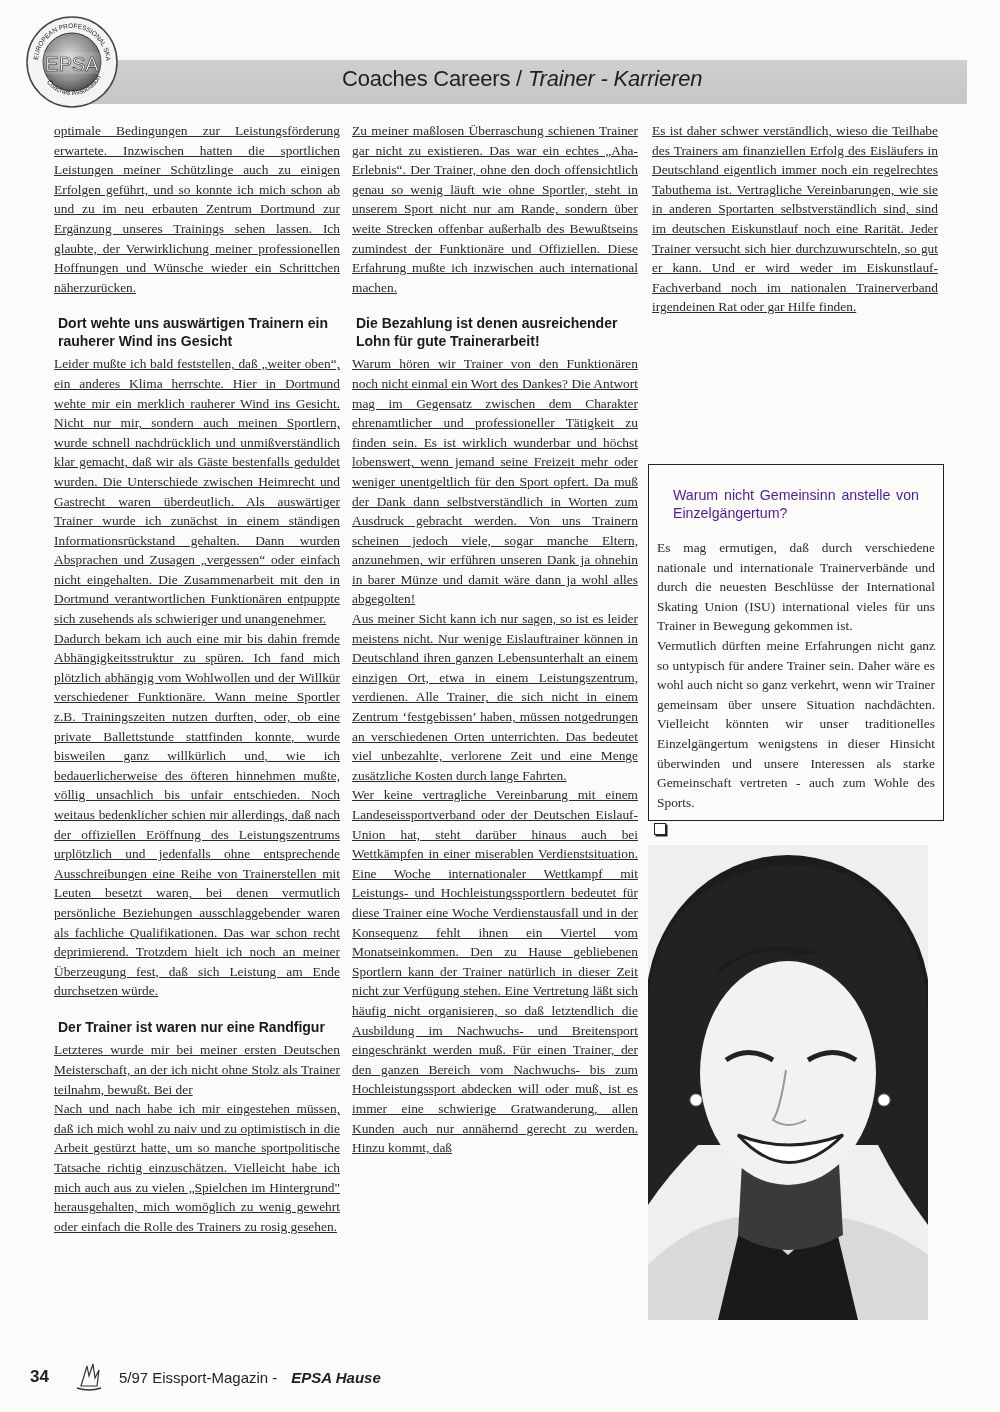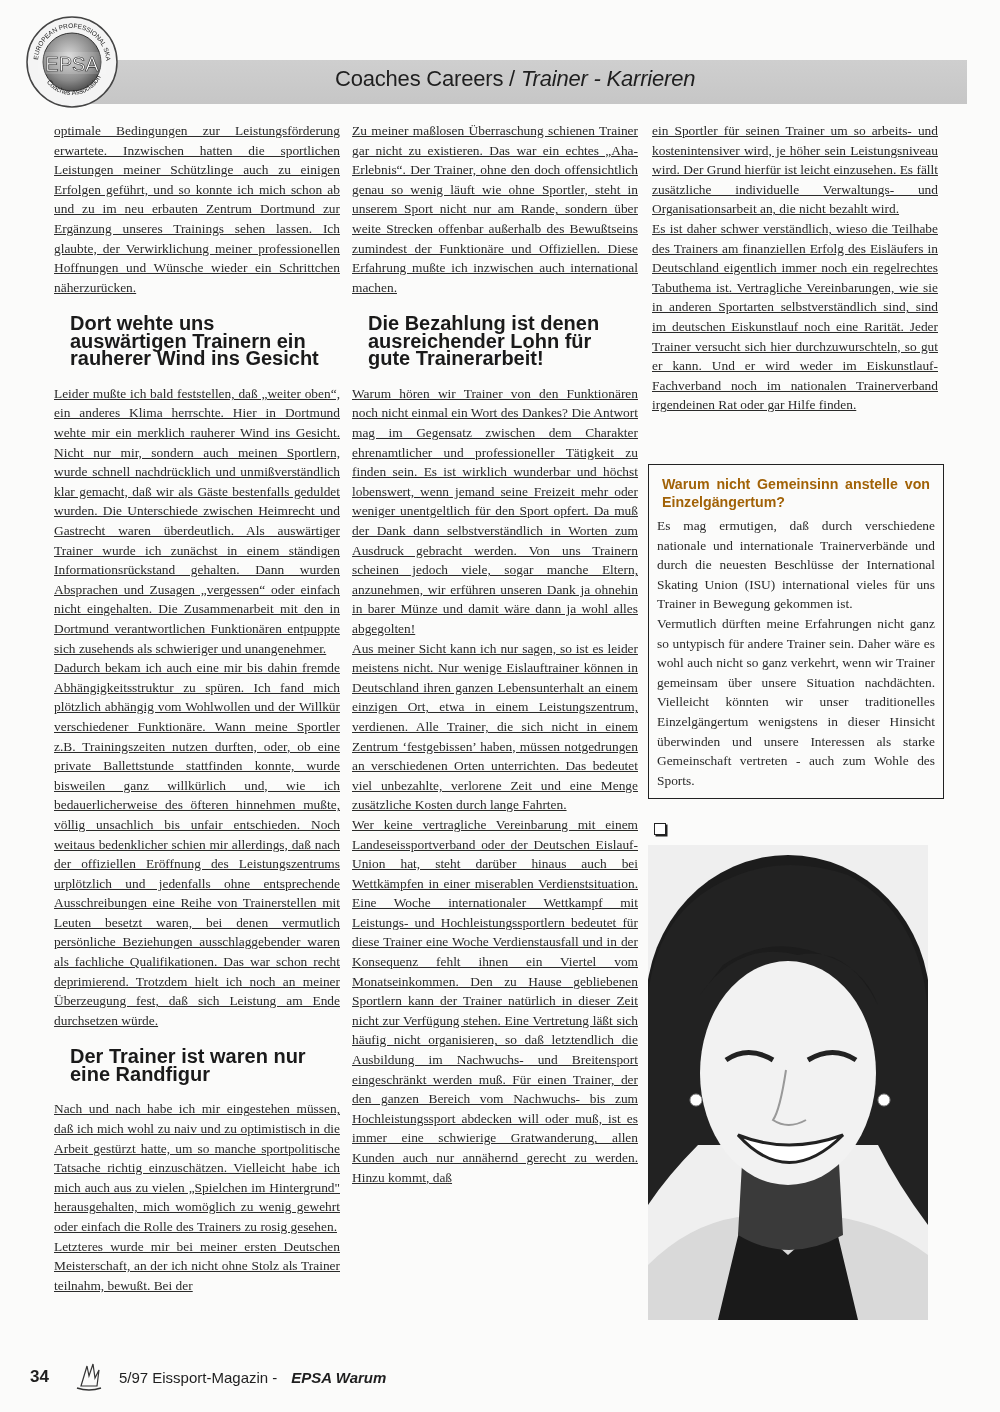--- a/index.html
+++ b/index.html
@@ -7,51 +7,51 @@
       width: 1000px; height: 1412px; position: relative; overflow: hidden;
       background: #fbfbfa;
       font-family: "Liberation Serif", "DejaVu Serif", serif;
       color: #2a2a2a;
     }
     .header-band {
       position: absolute; left: 62px; top: 60px; width: 905px; height: 44px;
       background: linear-gradient(180deg, #cfcfcf 0%, #c6c6c6 100%);
     }
     .header-title {
-      position: absolute; left: 335px; top: 66px;
+      position: absolute; left: 342px; top: 66px;
       font-family: "Liberation Sans", "DejaVu Sans", sans-serif;
       font-size: 22px; color: #1f1f1f; letter-spacing: -0.2px; white-space: nowrap;
     }
     .header-title .it { font-style: italic; }
     .logo {
       position: absolute; left: 24px; top: 14px; width: 96px; height: 96px;
     }
     .col {
       position: absolute; top: 121px; width: 286px;
       font-size: 13.4px; line-height: 19.6px; text-align: justify;
       hyphens: manual;
     }
     .col p { margin: 0; text-decoration: underline; }
     .col h3 {
       font-family: "Liberation Sans", "DejaVu Sans", sans-serif;
-      font-size: 20px; line-height: 17.5px; font-weight: bold;
-      margin: 16px; color: #1a1a1a; text-align: left;
+      font-size: 14px; line-height: 17.5px; font-weight: bold;
+      margin: 4px; color: #1a1a1a; text-align: left;
     }
     .col .sec { margin-top: 18px; }
     .col1 { left: 54px; }
     .col2 { left: 352px; }
     .col3 { left: 652px; }
     .boxed {
       position: absolute; left: 648px; top: 464px; width: 278px;
       border: 1.5px solid #222; padding: 6px 8px 8px 8px; background: #fbfbfa;
       font-size: 13.4px; line-height: 19.6px; text-align: justify;
     }
     .boxed h3 {
       font-family: "Liberation Sans", "DejaVu Sans", sans-serif;
-      font-size: 14.2px; line-height: 17.5px; font-weight: bold; margin: 5px; color: #a16207;
+      font-size: 14.2px; line-height: 17.5px; font-weight: normal; margin: 16px; color: #4c1d95;
     }
     .boxed p { margin: 0; }
     .end-mark {
       position: absolute; left: 654px; top: 823px; width: 10px; height: 10px;
       border: 1.5px solid #222; box-shadow: 1.5px 1.5px 0 #222; background: #fff;
     }
     .photo {
       position: absolute; left: 648px; top: 845px; width: 280px; height: 475px;
       background: #e8e8e8; overflow: hidden;
     }
@@ -92,34 +92,33 @@
 <div class="header-title">
   <span>Coaches Careers / </span><span class="it">Trainer - Karrieren</span>
 </div>
 
 <div class="col col1">
   <p>optimale Bedingungen zur Leistungsförderung erwartete. Inzwischen hatten die sportlichen Leistungen meiner Schützlinge auch zu einigen Erfolgen geführt, und so konnte ich mich schon ab und zu im neu erbauten Zentrum Dortmund zur Ergänzung unseres Trainings sehen lassen. Ich glaubte, der Verwirklichung meiner professionellen Hoffnungen und Wünsche wieder ein Schrittchen näherzurücken.</p>
   <h3 class="sec">Dort wehte uns auswärtigen Trainern ein rauherer Wind ins Gesicht</h3>
   <p>Leider mußte ich bald feststellen, daß „weiter oben“, ein anderes Klima herrschte. Hier in Dortmund wehte mir ein merklich rauherer Wind ins Gesicht. Nicht nur mir, sondern auch meinen Sportlern, wurde schnell nachdrücklich und unmißverständlich klar gemacht, daß wir als Gäste bestenfalls geduldet wurden. Die Unterschiede zwischen Heimrecht und Gastrecht waren überdeutlich. Als auswärtiger Trainer wurde ich zunächst in einem ständigen Informationsrückstand gehalten. Dann wurden Absprachen und Zusagen „vergessen“ oder einfach nicht eingehalten. Die Zusammenarbeit mit den in Dortmund verantwortlichen Funktionären entpuppte sich zusehends als schwieriger und unangenehmer.</p>
   <p>Dadurch bekam ich auch eine mir bis dahin fremde Abhängigkeitsstruktur zu spüren. Ich fand mich plötzlich abhängig vom Wohlwollen und der Willkür verschiedener Funktionäre. Wann meine Sportler z.B. Trainingszeiten nutzen durften, oder, ob eine private Ballettstunde stattfinden konnte, wurde bisweilen ganz willkürlich und, wie ich bedauerlicherweise des öfteren hinnehmen mußte, völlig unsachlich bis unfair entschieden. Noch weitaus bedenklicher schien mir allerdings, daß nach der offiziellen Eröffnung des Leistungszentrums urplötzlich und jedenfalls ohne entsprechende Ausschreibungen eine Reihe von Trainerstellen mit Leuten besetzt waren, bei denen vermutlich persönliche Beziehungen ausschlaggebender waren als fachliche Qualifikationen. Das war schon recht deprimierend. Trotzdem hielt ich noch an meiner Überzeugung fest, daß sich Leistung am Ende durchsetzen würde.</p>
   <h3 class="sec">Der Trainer ist waren nur eine Randfigur</h3>
+  <p>Letzteres wurde mir bei meiner ersten Deutschen Meisterschaft, an der ich nicht ohne Stolz als Trainer teilnahm, bewußt. Bei der</p>
   <p>Nach und nach habe ich mir eingestehen müssen, daß ich mich wohl zu naiv und zu optimistisch in die Arbeit gestürzt hatte, um so manche sportpolitische Tatsache richtig einzuschätzen. Vielleicht habe ich mich auch aus zu vielen „Spielchen im Hintergrund" herausgehalten, mich womöglich zu wenig gewehrt oder einfach die Rolle des Trainers zu rosig gesehen.</p>
-  <p>Letzteres wurde mir bei meiner ersten Deutschen Meisterschaft, an der ich nicht ohne Stolz als Trainer teilnahm, bewußt. Bei der</p>
 </div>
 
 <div class="col col2">
   <p>Zu meiner maßlosen Überraschung schienen Trainer gar nicht zu existieren. Das war ein echtes „Aha-Erlebnis“. Der Trainer, ohne den doch offensichtlich genau so wenig läuft wie ohne Sportler, steht in unserem Sport nicht nur am Rande, sondern über weite Strecken offenbar außerhalb des Bewußtseins zumindest der Funktionäre und Offiziellen. Diese Erfahrung mußte ich inzwischen auch international machen.</p>
   <h3 class="sec">Die Bezahlung ist denen ausreichender Lohn für gute Trainerarbeit!</h3>
   <p>Warum hören wir Trainer von den Funktionären noch nicht einmal ein Wort des Dankes? Die Antwort mag im Gegensatz zwischen dem Charakter ehrenamtlicher und professioneller Tätigkeit zu finden sein. Es ist wirklich wunderbar und höchst lobenswert, wenn jemand seine Freizeit mehr oder weniger unentgeltlich für den Sport opfert. Da muß der Dank dann selbstverständlich in Worten zum Ausdruck gebracht werden. Von uns Trainern scheinen jedoch viele, sogar manche Eltern, anzunehmen, wir erführen unseren Dank ja ohnehin in barer Münze und damit wäre dann ja wohl alles abgegolten!</p>
   <p>Aus meiner Sicht kann ich nur sagen, so ist es leider meistens nicht. Nur wenige Eislauftrainer können in Deutschland ihren ganzen Lebensunterhalt an einem einzigen Ort, etwa in einem Leistungszentrum, verdienen. Alle Trainer, die sich nicht in einem Zentrum ‘festgebissen’ haben, müssen notgedrungen an verschiedenen Orten unterrichten. Das bedeutet viel unbezahlte, verlorene Zeit und eine Menge zusätzliche Kosten durch lange Fahrten.</p>
   <p>Wer keine vertragliche Vereinbarung mit einem Landeseissportverband oder der Deutschen Eislauf-Union hat, steht darüber hinaus auch bei Wettkämpfen in einer miserablen Verdienstsituation. Eine Woche internationaler Wettkampf mit Leistungs- und Hochleistungssportlern bedeutet für diese Trainer eine Woche Verdienstausfall und in der Konsequenz fehlt ihnen ein Viertel vom Monatseinkommen. Den zu Hause gebliebenen Sportlern kann der Trainer natürlich in dieser Zeit nicht zur Verfügung stehen. Eine Vertretung läßt sich häufig nicht organisieren, so daß letztendlich die Ausbildung im Nachwuchs- und Breitensport eingeschränkt werden muß. Für einen Trainer, der den ganzen Bereich vom Nachwuchs- bis zum Hochleistungssport abdecken will oder muß, ist es immer eine schwierige Gratwanderung, allen Kunden auch nur annähernd gerecht zu werden. Hinzu kommt, daß</p>
 </div>
 
 <div class="col col3">
-  <p>ein Sportler für seinen Trainer um so arbeits- und kostenintensiver wird, je höher sein Leistungsniveau wird. Der Grund hierfür ist leicht einzusehen. Es fällt zusätzliche individuelle Verwaltungs- und Organisationsarbeit an, die nicht bezahlt wird.</p>
   <p>Es ist daher schwer verständlich, wieso die Teilhabe des Trainers am finanziellen Erfolg des Eisläufers in Deutschland eigentlich immer noch ein regelrechtes Tabuthema ist. Vertragliche Vereinbarungen, wie sie in anderen Sportarten selbstverständlich sind, sind im deutschen Eiskunstlauf noch eine Rarität. Jeder Trainer versucht sich hier durchzuwurschteln, so gut er kann. Und er wird weder im Eiskunstlauf-Fachverband noch im nationalen Trainerverband irgendeinen Rat oder gar Hilfe finden.</p>
 </div>
 
 <div class="boxed">
   <h3>Warum nicht Gemeinsinn anstelle von Einzelgängertum?</h3>
   <p>Es mag ermutigen, daß durch verschiedene nationale und internationale Trainerverbände und durch die neuesten Beschlüsse der International Skating Union (ISU) international vieles für uns Trainer in Bewegung gekommen ist.</p>
   <p>Vermutlich dürften meine Erfahrungen nicht ganz so untypisch für andere Trainer sein. Daher wäre es wohl auch nicht so ganz verkehrt, wenn wir Trainer gemeinsam über unsere Situation nachdächten. Vielleicht könnten wir unser traditionelles Einzelgängertum wenigstens in dieser Hinsicht überwinden und unsere Interessen als starke Gemeinschaft vertreten - auch zum Wohle des Sports.</p>
 </div>
 
 <div class="end-mark"></div>
@@ -151,14 +150,14 @@
   </svg>
 </div>
 
 <div class="footer">
   <span class="pg">34</span>
   <svg class="ice" viewBox="0 0 32 30">
     <path d="M8 24 L14 4 L16 14 L20 2 L22 16 L26 8 L24 24 Z" fill="none" stroke="#333" stroke-width="1.2"></path>
     <path d="M4 26 Q16 30 28 26" fill="none" stroke="#333" stroke-width="1.4"></path>
   </svg>
   <span>5/97 Eissport-Magazin - </span>
-  <span class="brand">EPSA Warum</span>
+  <span class="brand">EPSA Hause</span>
 </div>
 
 </body></html>

